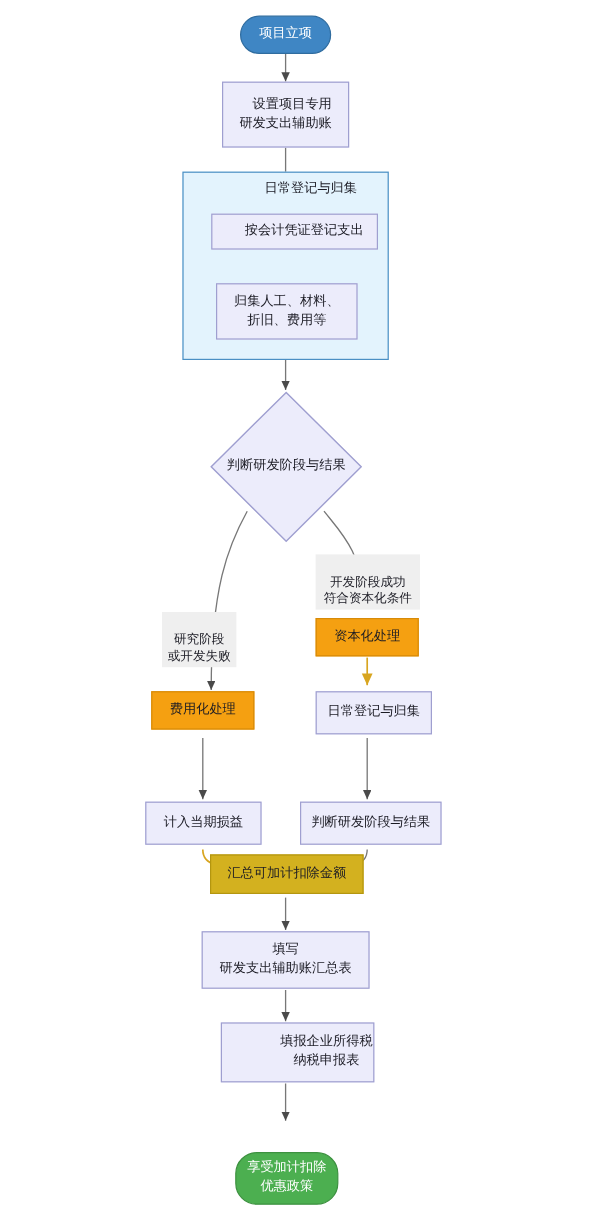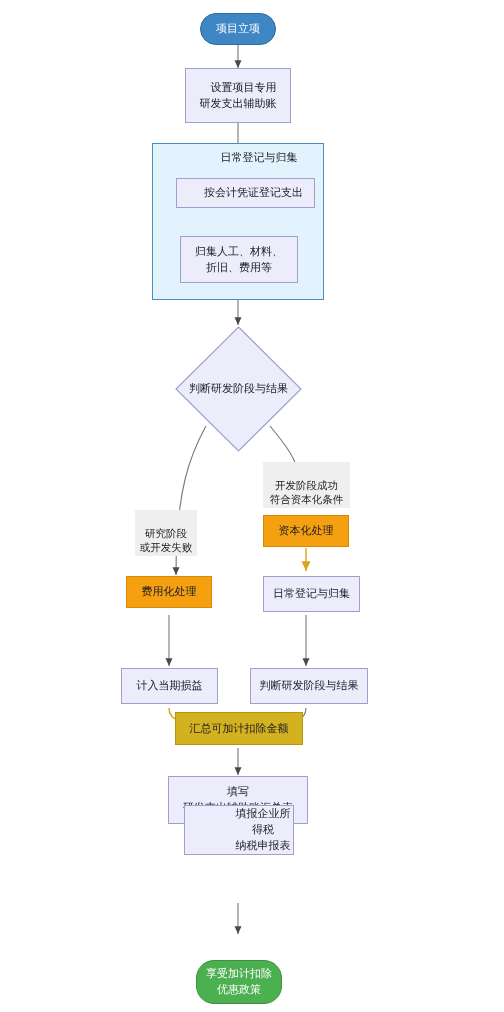--- a/index.html
+++ b/index.html
@@ -203,21 +203,21 @@
 
   <div class="node n-highlight-gold" style="left:175px; top:712px; width:128px; height:33px;">
     <span>汇总可加计扣除金额</span>
   </div>
 
   <div class="node n-process" style="left:168px; top:776px; width:140px; height:48px;">
     <span>填写
 研发支出辅助账汇总表</span>
   </div>
 
-  <div class="node n-process" style="left:184px; top:805px; width:110px; height:50px;padding-left:48px;">
+  <div class="node n-process" style="left:184px; top:852px; width:128px; height:50px;padding-left:48px;">
     <span>填报企业所得税
 纳税申报表</span>
   </div>
 
   <div class="node n-terminal-end" style="left:196px; top:936px; width:86px; height:44px;">
     <span>享受加计扣除
 优惠政策</span>
   </div>
 
 </div>

